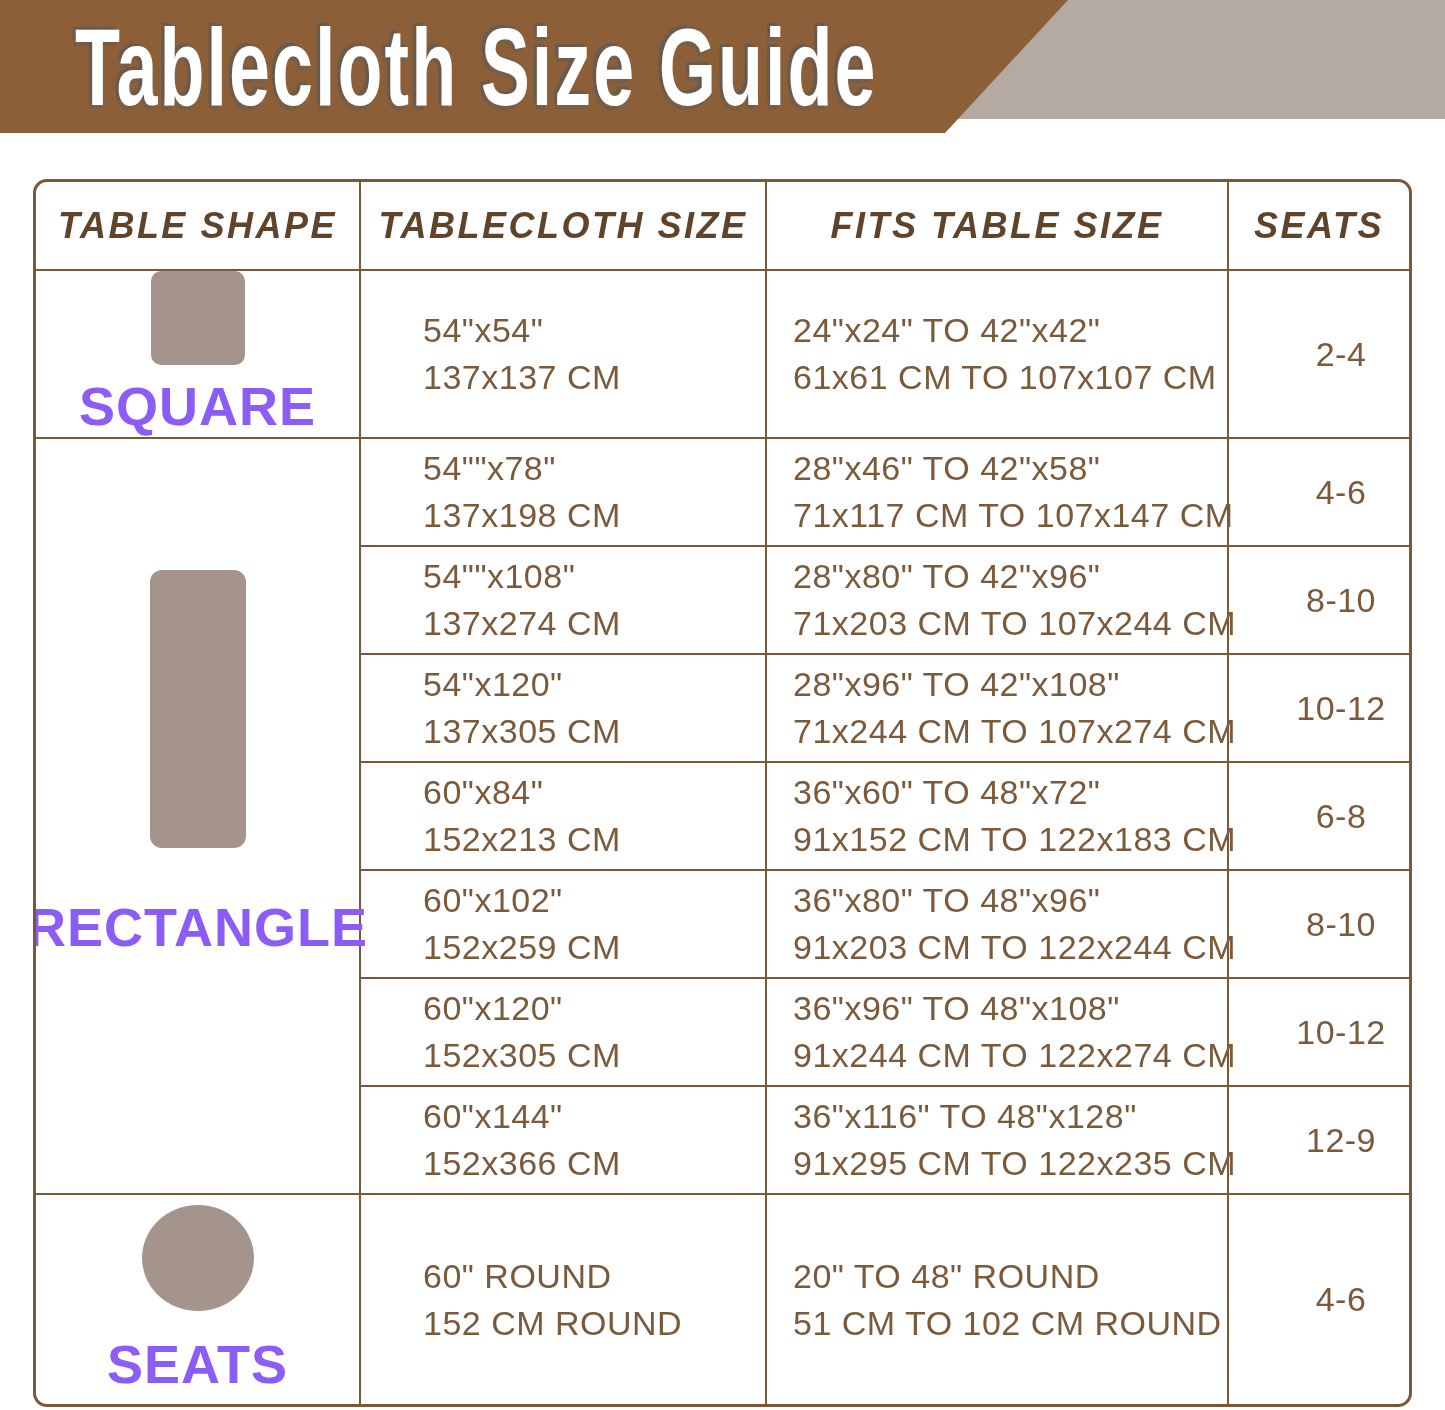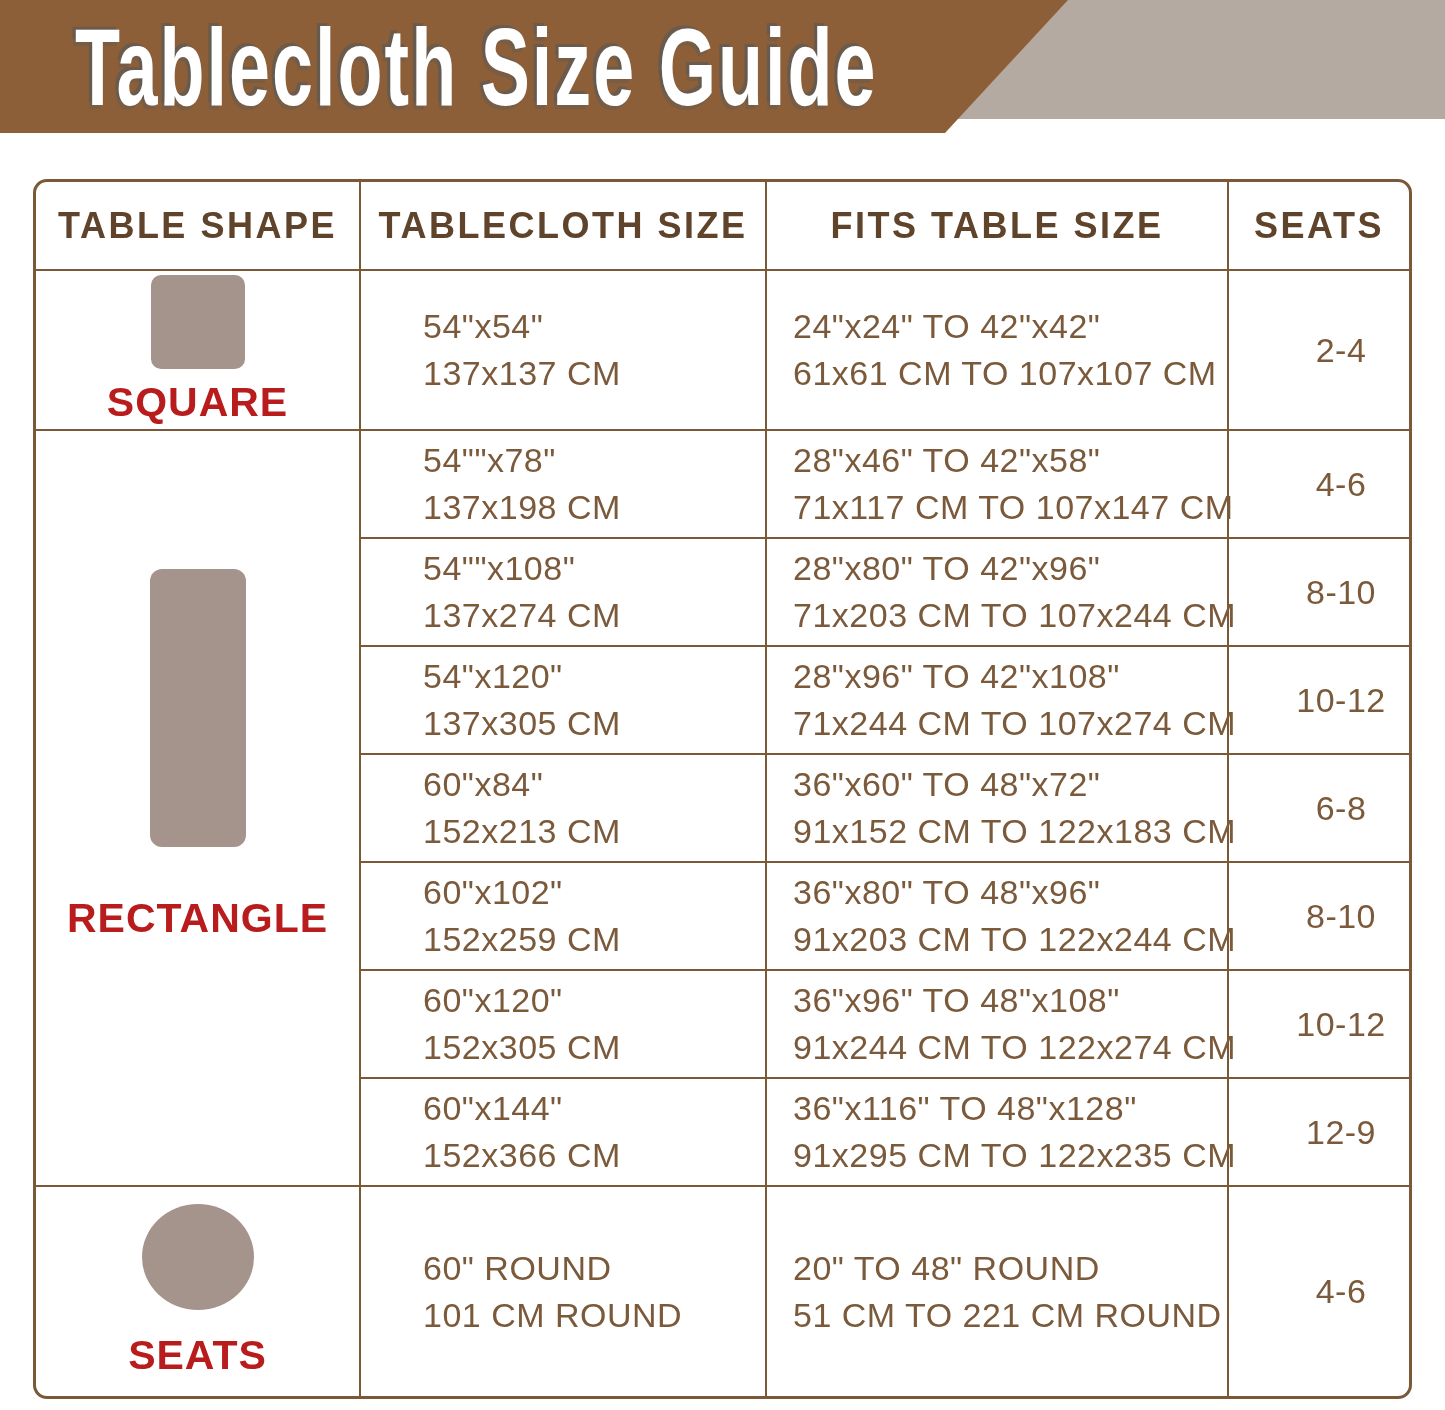--- a/index.html
+++ b/index.html
@@ -51,21 +51,21 @@
     border-collapse:collapse;
     width:100%;
     table-layout:fixed;
   }
   col.c1{width:324px;} col.c2{width:406px;} col.c3{width:462px;} col.c4{width:181px;}
   th,td{
     border:2px solid var(--border);
     padding:0;
     vertical-align:middle;
   }
-  th{border-top:0;}
+  th{border-top:0;font-style:italic;}
   th:first-child,td:first-child{border-left:0;}
   th:last-child,td:last-child{border-right:0;text-align:center;}
   tr.last td{border-bottom:0;}
   thead tr{height:88px;}
   tr.row-square{height:160px;}
   tr.row-rect{height:108px;}
   tr.row-round{height:210px;}
   th{
     color:var(--head-text);
     font-size:36px;font-weight:bold;letter-spacing:2.5px;
@@ -79,22 +79,22 @@
   
   td.shape-cell{text-align:center;}
   .shape-box{
     display:flex;flex-direction:column;align-items:center;justify-content:center;
   }
   .shape{background:var(--shape);}
   .shape.square{width:94px;height:94px;border-radius:10px;margin-bottom:10px;}
   .shape.rect{width:96px;height:278px;border-radius:12px;margin-bottom:42px;}
   .shape.round{width:112px;height:106px;border-radius:50%;margin-bottom:22px;}
   .shape-label{
-    color:#b91c1c;
-    font-size:41px;font-weight:600;letter-spacing:1px;
+    color:#8b5cf6;
+    font-size:54px;font-weight:600;letter-spacing:1px;
     white-space:nowrap;
   }
   td.shape-cell.rect-cell .shape-box{padding-bottom:105px;gap:6px;}
 </style>
 </head>
 <body>
 
 <div class="page">
 
   <div class="banner">
@@ -224,25 +224,25 @@
 
         <tr class="row-round last">
           <td class="shape-cell">
             <div class="shape-box">
               <div class="shape round"></div>
               <div class="shape-label">SEATS</div>
             </div>
           </td>
           <td class="cloth">
             <div class="line">60" ROUND</div>
-            <div class="line">101 CM ROUND</div>
+            <div class="line">152 CM ROUND</div>
           </td>
           <td class="fits">
             <div class="line">20" TO 48" ROUND</div>
-            <div class="line">51 CM TO 221 CM ROUND</div>
+            <div class="line">51 CM TO 102 CM ROUND</div>
           </td>
           <td class="seats">4-6</td>
         </tr>
       </tbody>
     </table>
   </div>
 
 </div>
 
 </body></html>

